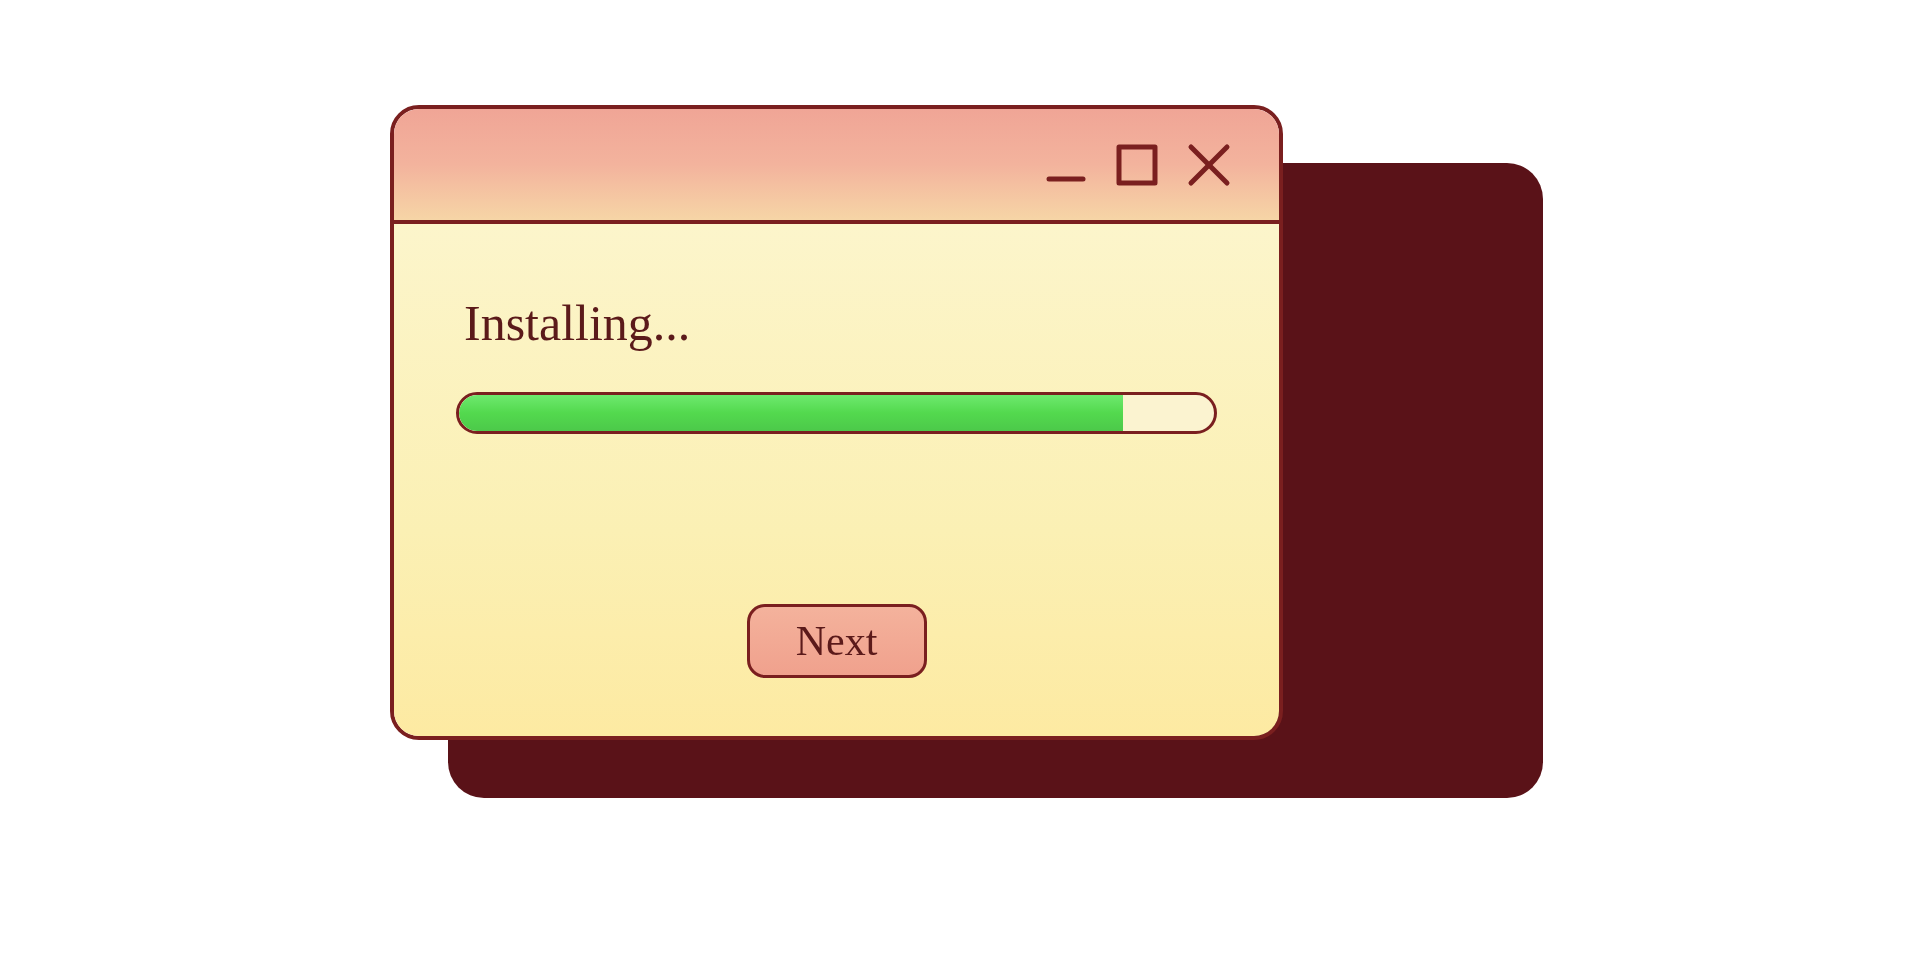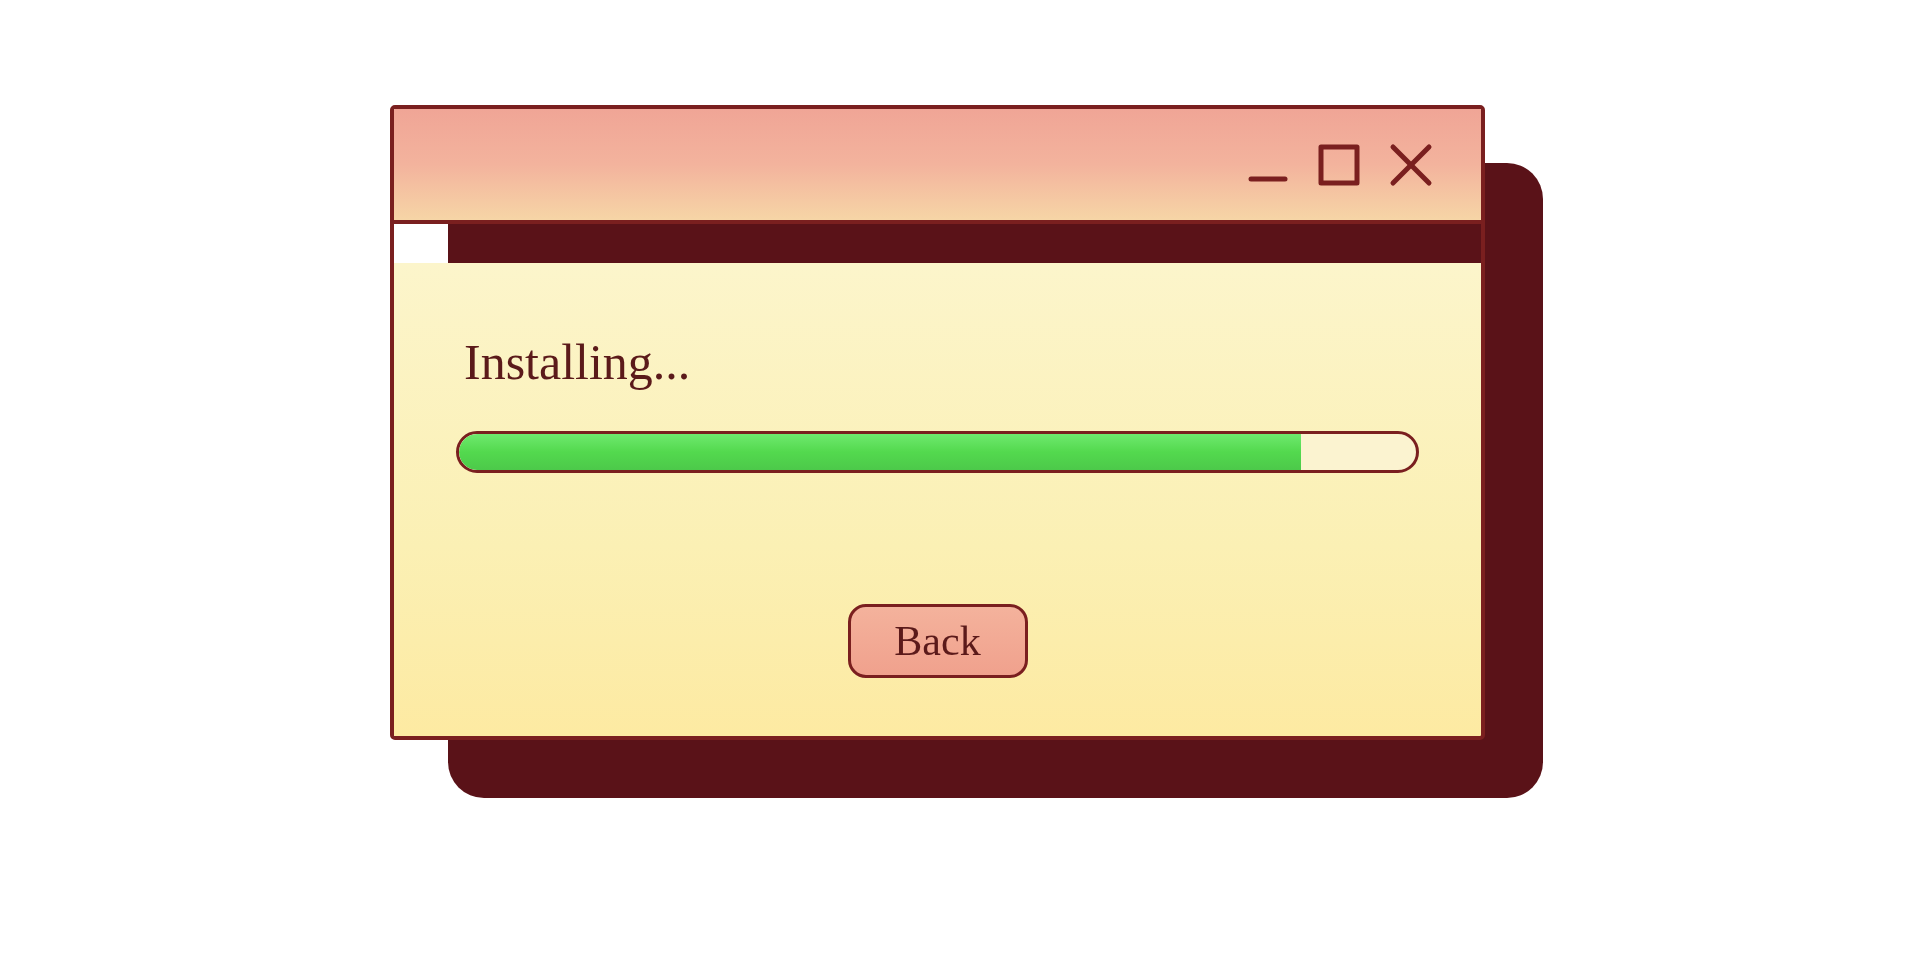--- a/index.html
+++ b/index.html
@@ -23,28 +23,27 @@
       top: 58px;
       width: 1095px;
       height: 635px;
       background: #5a1218;
       border-radius: 36px;
     }
     .window {
       position: absolute;
       left: 0;
       top: 0;
-      width: 1095px;
+      width: 893px;
       height: 635px;
       border: 4px solid #7a1f1f;
-      border-radius: 5px;
+      border-radius: 29px;
       overflow: hidden;
       display: flex;
       flex-direction: column;
-      gap: 39px;
     }
     .titlebar {
       height: 115px;
       background: linear-gradient(to bottom, #f0a596 0%, #f3b39d 50%, #f6d5a6 100%);
       border-bottom: 4px solid #7a1f1f;
       display: flex;
       align-items: center;
       justify-content: flex-end;
       padding-right: 44px;
       gap: 24px;
@@ -127,17 +126,17 @@
           </svg>
         </span>
       </div>
     </div>
     <div class="body">
       <div class="status-text">Installing...</div>
       <div class="progress-outer">
         <div class="progress-fill" style="width:88%"></div>
       </div>
       <div class="buttons">
-        <button class="btn">Back</button>
+        <button class="btn">Next</button>
       </div>
     </div>
   </div>
 </div>
 
 </body></html>

